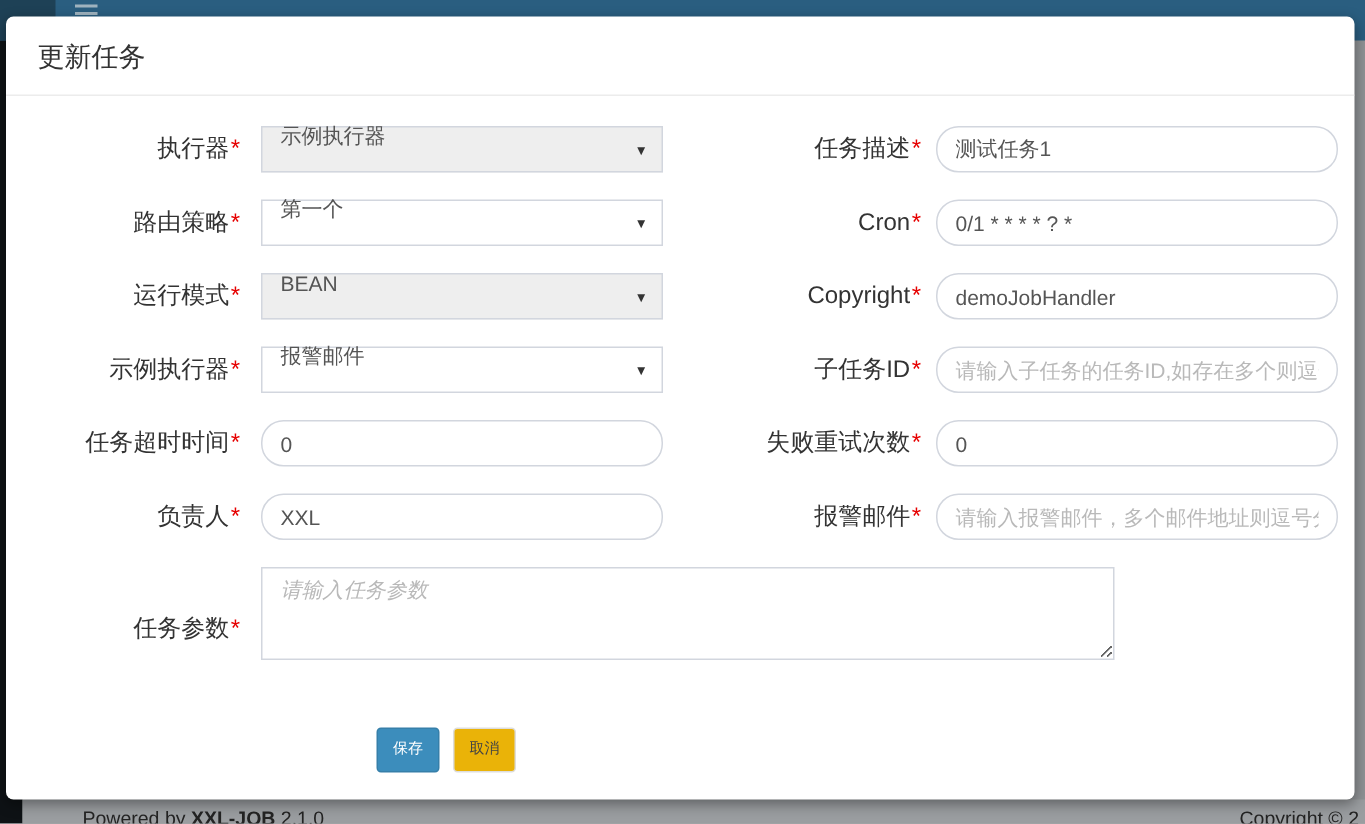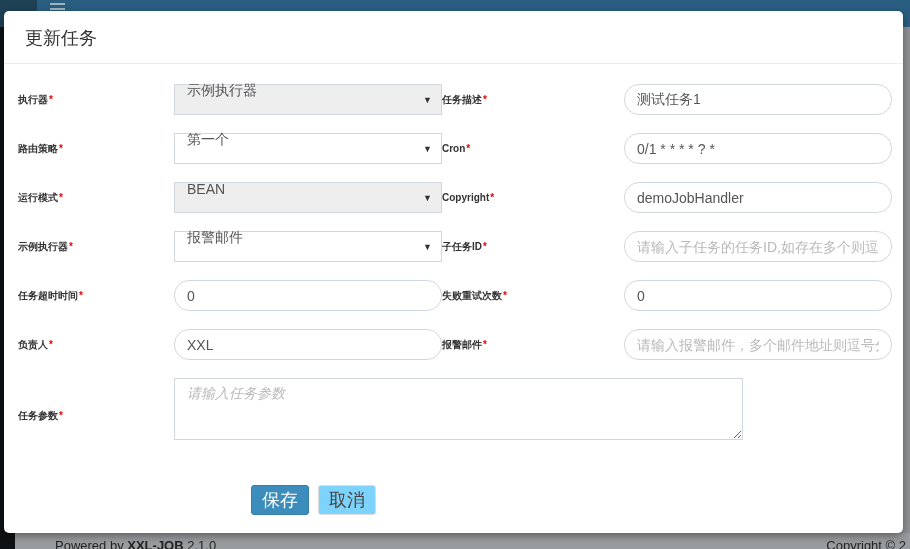--- a/index.html
+++ b/index.html
@@ -19,21 +19,21 @@
   .copyright{position:absolute;right:4px;top:5px;white-space:nowrap;}
 
   
   .modal{position:absolute;left:4px;top:11px;width:899px;height:522px;background:#fff;
     border-radius:5px;box-shadow:0 3px 9px rgba(0,0,0,.4);z-index:10;overflow:hidden;}
   .modal-header{padding:15px 15px 13px 21px;border-bottom:1px solid #ececec;}
   .modal-title{font-size:18px;color:#333;}
   .modal-body{padding-top:20px;}
 
   .form-row{display:flex;align-items:center;margin-bottom:18px;padding-left:14px;}
-  .lbl{box-sizing:border-box;text-align:left;font-size:10px;font-weight:bold;color:#333;
+  .lbl{box-sizing:border-box;text-align:right;font-size:16px;font-weight:normal;color:#333;
     white-space:nowrap;overflow:hidden;}
   .lbl.w1{width:156px;padding-right:14px;}
   .lbl.w2{width:182px;padding-right:10px;}
   .req{color:#e60000;margin-left:1px;}
 
   .ctrl{box-sizing:border-box;width:268px;height:31px;border:1px solid #d2d6de;
     font-size:14px;color:#555;background:#fff;}
   .input{padding:0 12px;outline:none;font-family:"Liberation Sans","DejaVu Sans",sans-serif;border-radius:15px;}
   .input::placeholder{color:#b9b9b9;opacity:1;}
   .select{position:relative;display:flex;align-items:center;padding:0 24px 17px 12px;cursor:pointer;}
@@ -41,24 +41,24 @@
   .sel-val{white-space:nowrap;overflow:hidden;}
   .caret{position:absolute;right:9px;top:50%;transform:translateY(-50%);font-size:9px;color:#333;}
 
   .textarea{box-sizing:border-box;width:569px;height:62px;border:1px solid #d2d6de;
     padding:6px 12px;font-size:14px;color:#0f766e;resize:both;outline:none;
     font-family:"Liberation Sans","DejaVu Sans",sans-serif;font-style:italic;}
   .textarea::placeholder{color:#b9b9b9;opacity:1;}
   .param-row{align-items:flex-start;margin-bottom:45px;}
   .param-row .lbl{padding-top:7px;margin-top:24px;}
 
-  .btn{display:inline-block;box-sizing:border-box;height:30px;padding:5px 10px;font-size:18px;
+  .btn{display:inline-block;box-sizing:border-box;height:30px;padding:5px 10px;font-size:10px;
     border-radius:3px;cursor:pointer;line-height:18px;}
   .btn-save{margin-left:233px;background:#3c8dbc;border:1px solid #367fa9;color:#fff;}
-  .btn-cancel{margin-left:9px;background:#7dd3fc;border:1px solid #ddd;color:#444;text-align:right;}
+  .btn-cancel{margin-left:9px;background:#eab308;border:1px solid #ddd;color:#444;text-align:right;}
 </style>
 </head>
 <body>
 
 <div class="content-bg"></div>
 <div class="sidebar"></div>
 <div class="navbar">
   <div class="logo"></div>
   <div class="hamburger">
     <span class="bar"></span>

